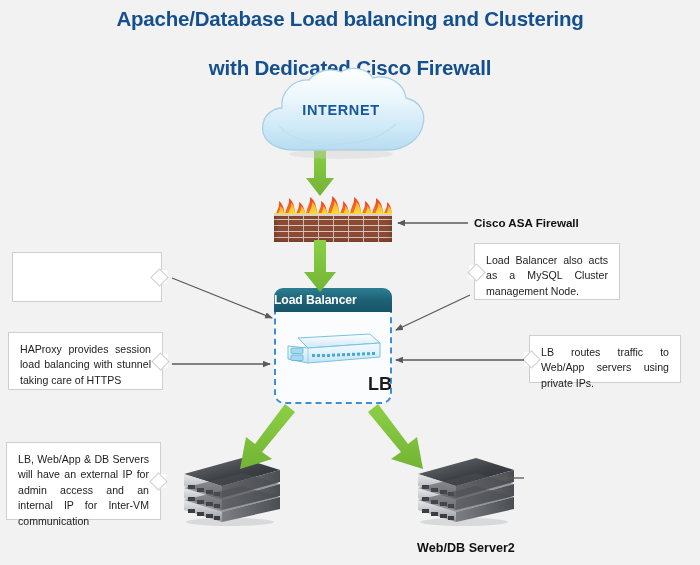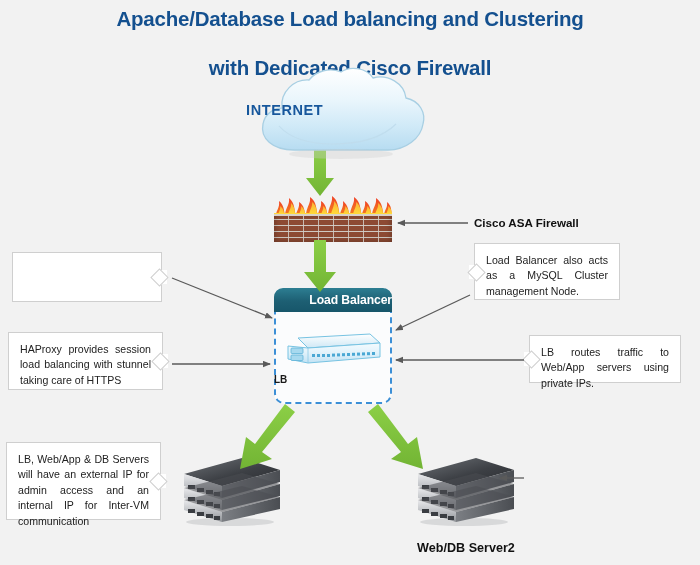--- a/index.html
+++ b/index.html
@@ -45,20 +45,21 @@
     left: 246px;
     top: 66px;
     width: 190px;
     height: 96px;
   }
   .cloud-label {
     position: absolute;
     left: 0;
     top: 36px;
     width: 190px;
+    text-align: center;
     font-size: 14.5px;
     font-weight: bold;
     color: #17579c;
     letter-spacing: 0.6px;
     z-index: 4;
   }
 
   
   .firewall {
     position: absolute;
@@ -120,38 +121,38 @@
     left: 274px;
     top: 288px;
     width: 118px;
     height: 24px;
     border-radius: 9px 9px 0 0;
     background: linear-gradient(to bottom, #2d7e92 0%, #1d5f73 55%, #17566a 100%);
     color: #ffffff;
     font-size: 12.2px;
     font-weight: bold;
     line-height: 24px;
-    text-align: right;
+    text-align: left;
     box-sizing: border-box;
     letter-spacing: -0.1px;
   }
   .lb-device {
     position: absolute;
     left: 284px;
     top: 330px;
     width: 98px;
     height: 40px;
   }
   .lb-caption {
     position: absolute;
     left: 274px;
     top: 374px;
     width: 118px;
-    text-align: left;
-    font-size: 10px;
+    text-align: right;
+    font-size: 18px;
     font-weight: bold;
     color: #1a1a1a;
   }
 
   
   .server {
     position: absolute;
     width: 108px;
     height: 74px;
   }

